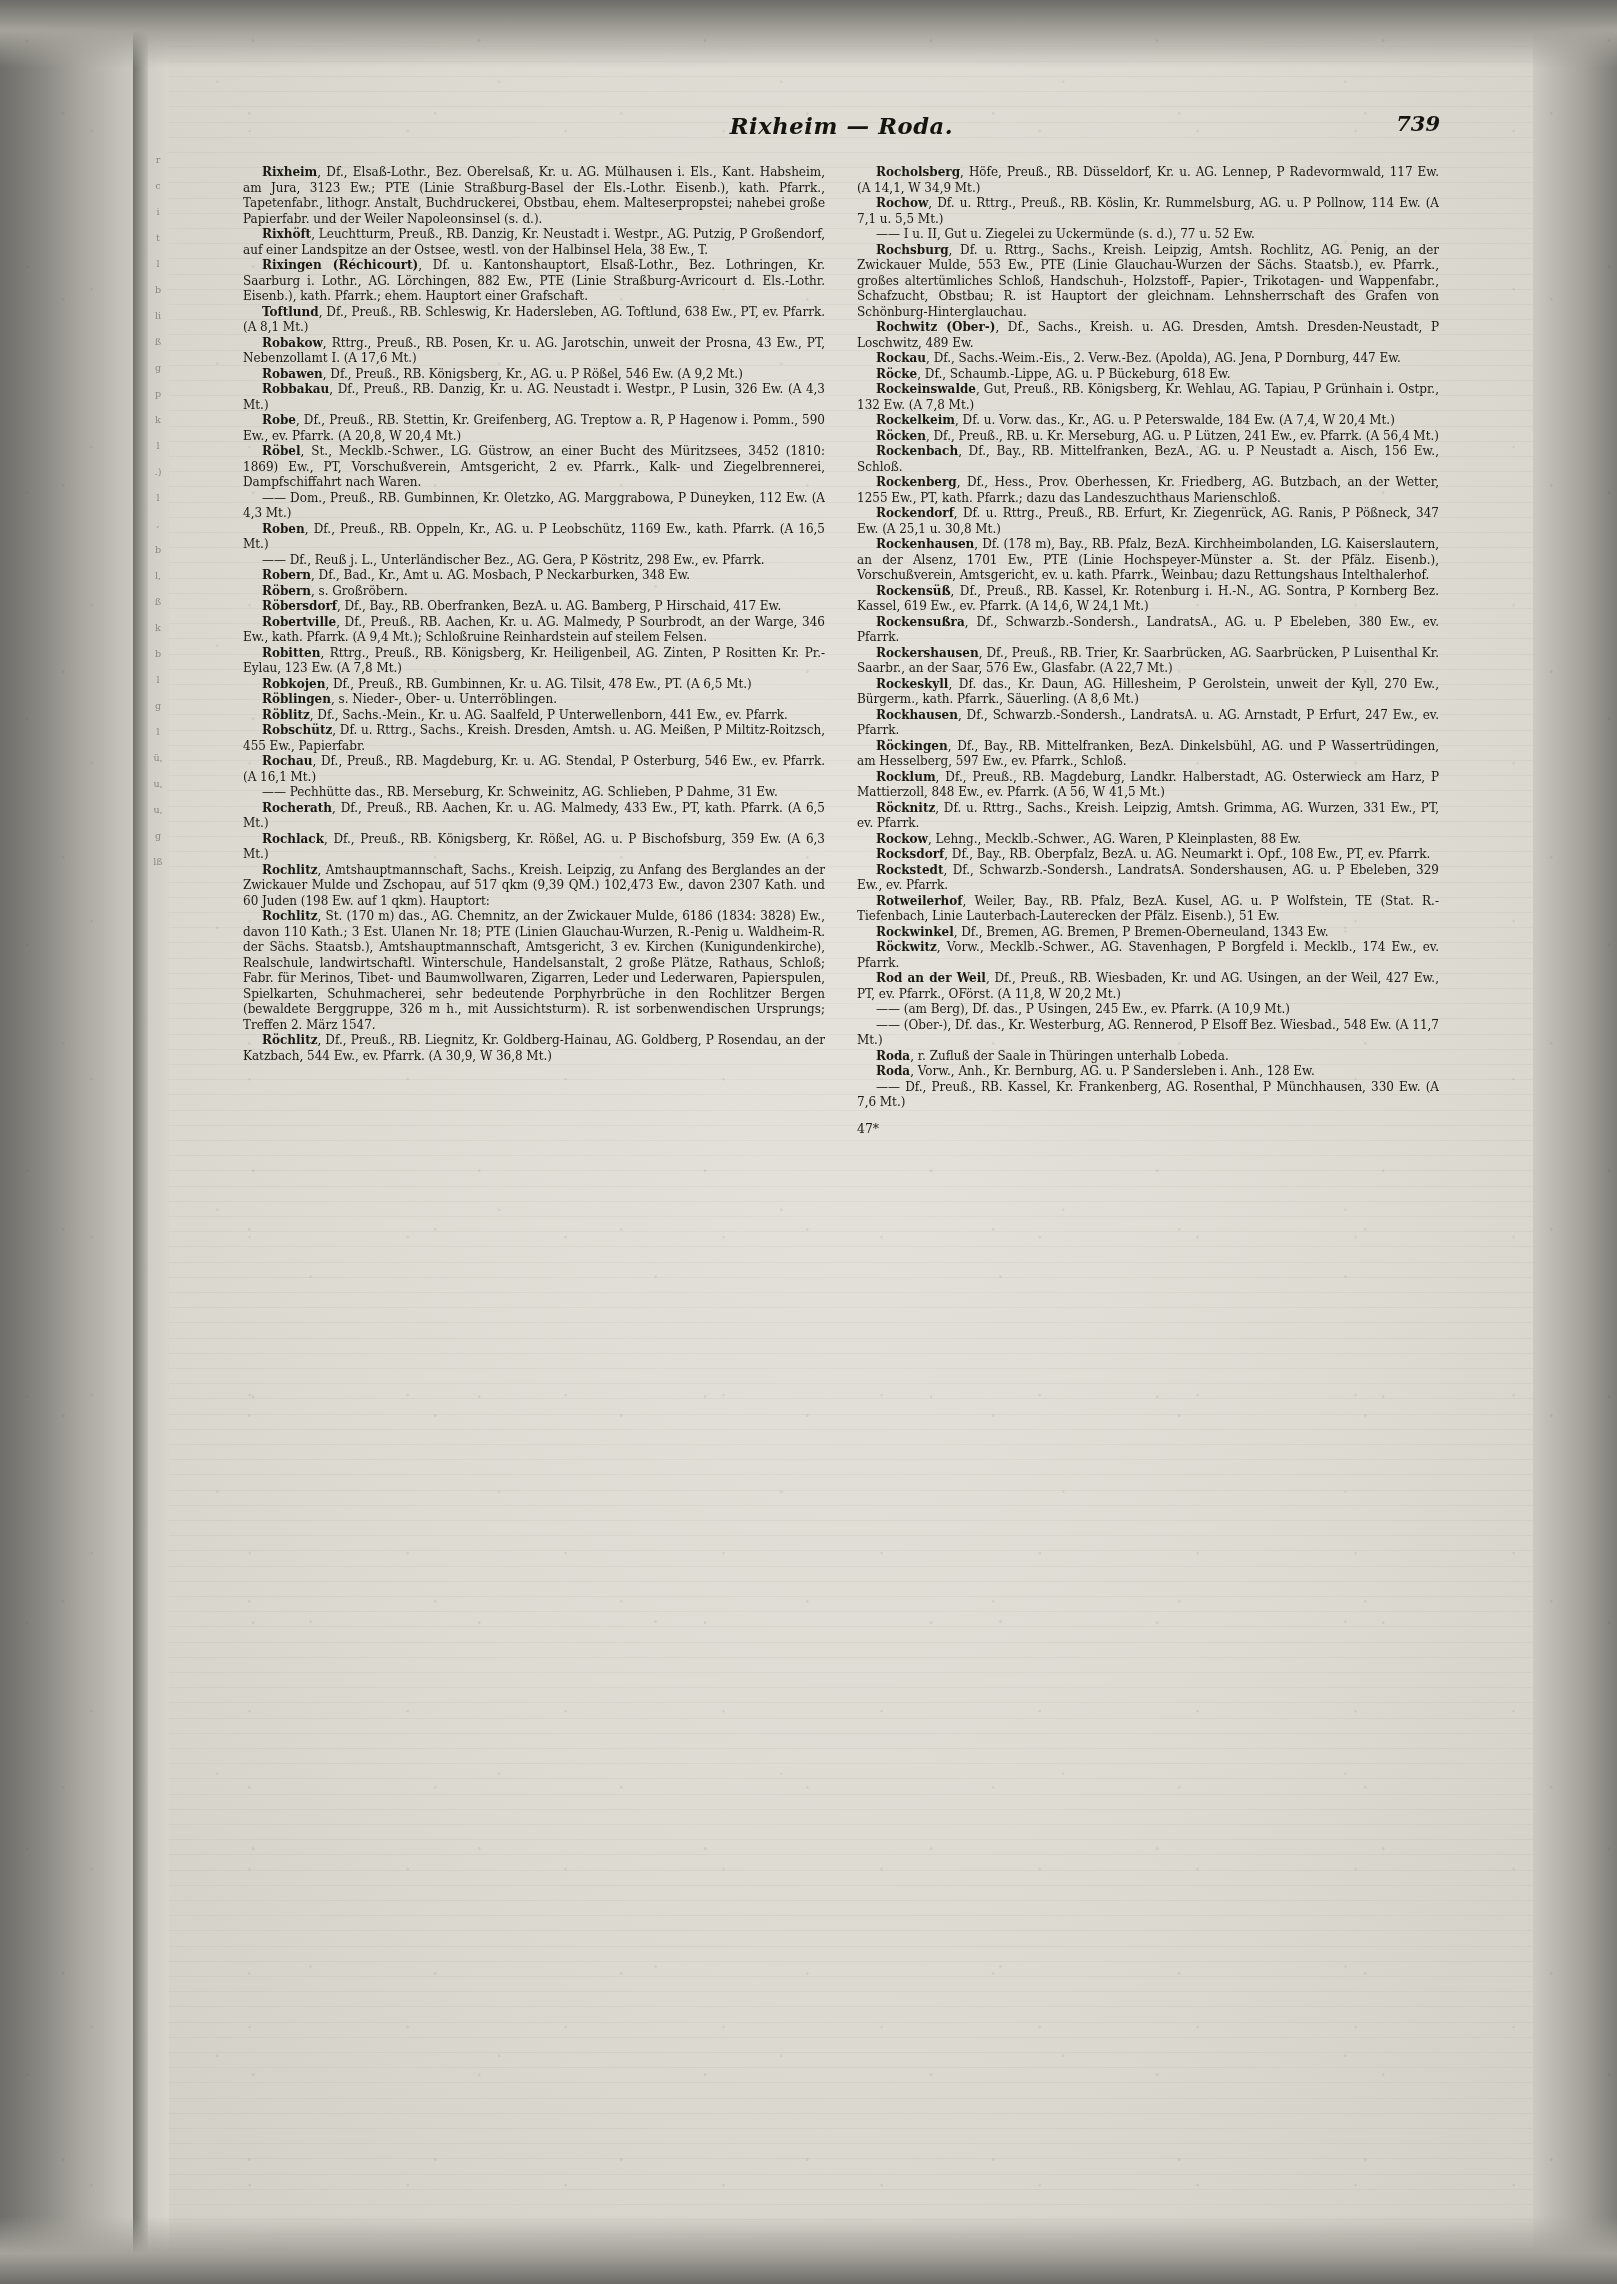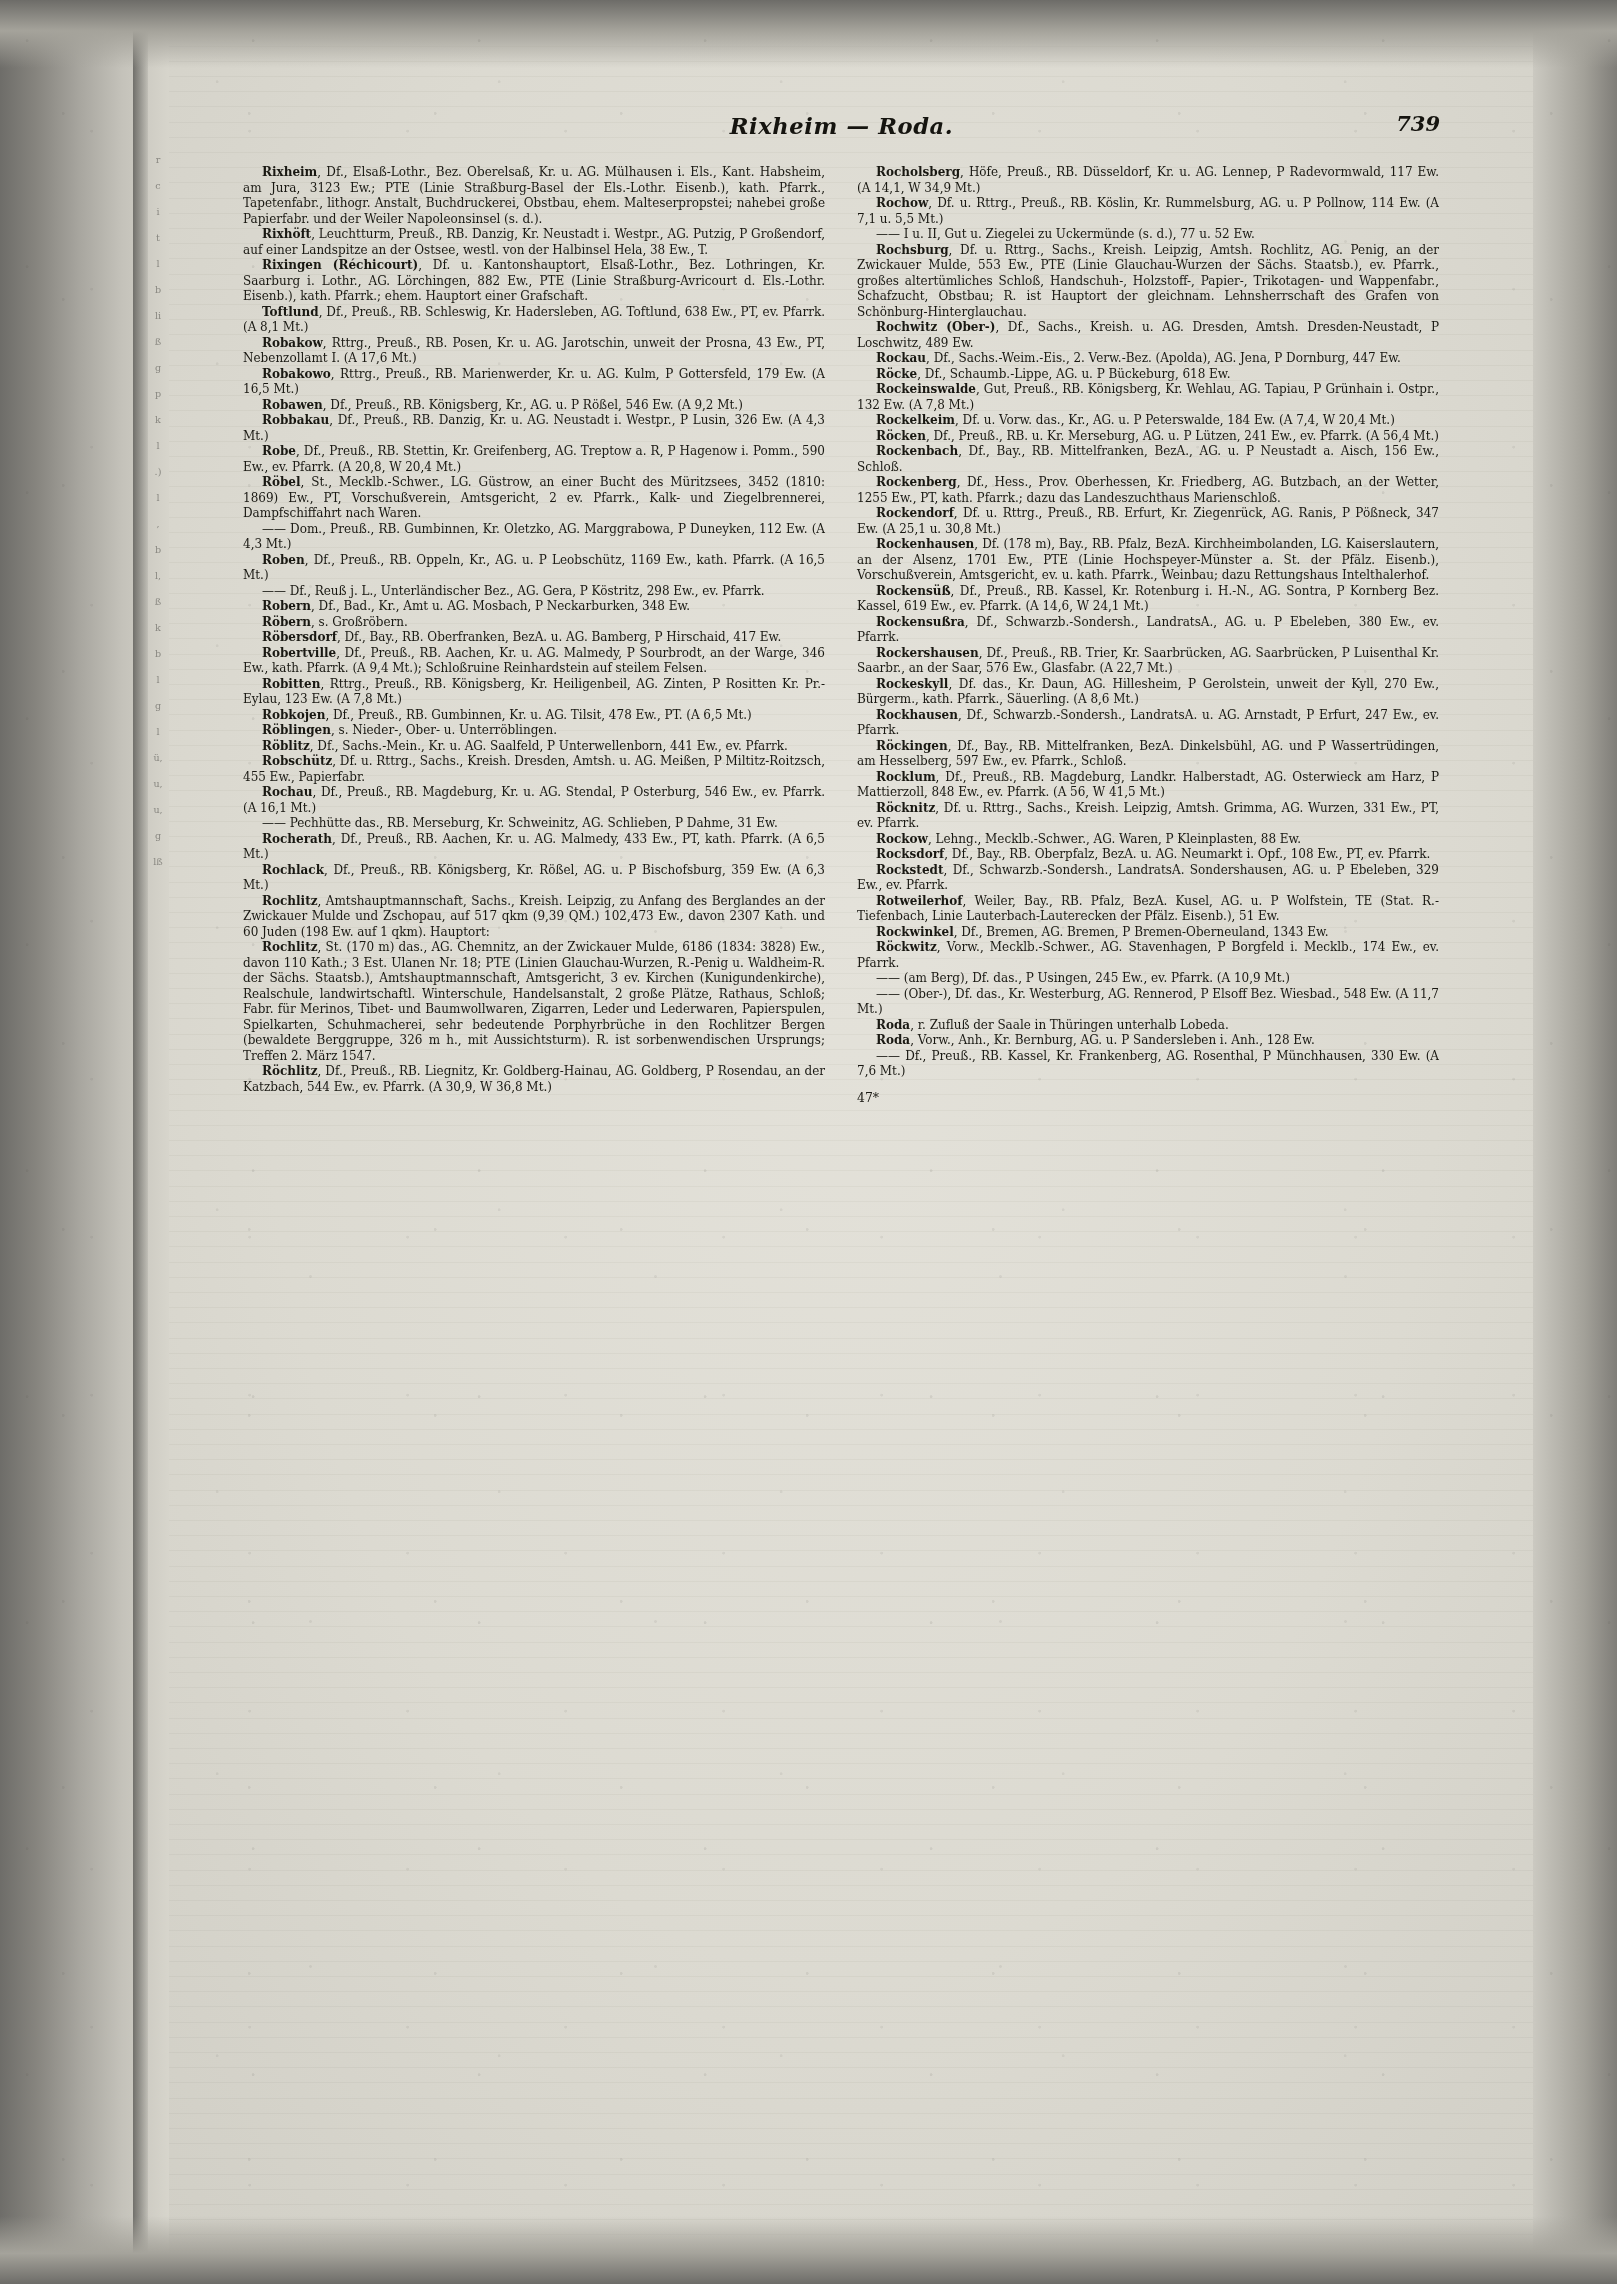--- a/index.html
+++ b/index.html
@@ -193,21 +193,20 @@
       <div class="folio">739</div>
     </div>
 
     <div class="columns">
       <div class="col" id="col-left">
           <p class="entry"><span class="hw">Rixheim</span>, Df., Elsaß-Lothr., Bez. Oberelsaß, Kr. u. AG. Mülhausen i. Els., Kant. Habsheim, am Jura, 3123 Ew.; PTE (Linie Straßburg-Basel der Els.-Lothr. Eisenb.), kath. Pfarrk., Tapetenfabr., lithogr. Anstalt, Buchdruckerei, Obstbau, ehem. Malteserpropstei; nahebei große Papierfabr. und der Weiler Napoleonsinsel (s. d.).</p>
           <p class="entry"><span class="hw">Rixhöft</span>, Leuchtturm, Preuß., RB. Danzig, Kr. Neustadt i. Westpr., AG. Putzig, P Großendorf, auf einer Landspitze an der Ostsee, westl. von der Halbinsel Hela, 38 Ew., T.</p>
           <p class="entry"><span class="hw">Rixingen (Réchicourt)</span>, Df. u. Kantonshauptort, Elsaß-Lothr., Bez. Lothringen, Kr. Saarburg i. Lothr., AG. Lörchingen, 882 Ew., PTE (Linie Straßburg-Avricourt d. Els.-Lothr. Eisenb.), kath. Pfarrk.; ehem. Hauptort einer Grafschaft.</p>
           <p class="entry"><span class="hw">Toftlund</span>, Df., Preuß., RB. Schleswig, Kr. Hadersleben, AG. Toftlund, 638 Ew., PT, ev. Pfarrk. (A 8,1 Mt.)</p>
           <p class="entry"><span class="hw">Robakow</span>, Rttrg., Preuß., RB. Posen, Kr. u. AG. Jarotschin, unweit der Prosna, 43 Ew., PT, Nebenzollamt I. (A 17,6 Mt.)</p>
-          <p class="entry"><span class="hw">Robakowo</span>, Rttrg., Preuß., RB. Marienwerder, Kr. u. AG. Kulm, P Gottersfeld, 179 Ew. (A 16,5 Mt.)</p>
           <p class="entry"><span class="hw">Robawen</span>, Df., Preuß., RB. Königsberg, Kr., AG. u. P Rößel, 546 Ew. (A 9,2 Mt.)</p>
           <p class="entry"><span class="hw">Robbakau</span>, Df., Preuß., RB. Danzig, Kr. u. AG. Neustadt i. Westpr., P Lusin, 326 Ew. (A 4,3 Mt.)</p>
           <p class="entry"><span class="hw">Robe</span>, Df., Preuß., RB. Stettin, Kr. Greifenberg, AG. Treptow a. R, P Hagenow i. Pomm., 590 Ew., ev. Pfarrk. (A 20,8, W 20,4 Mt.)</p>
           <p class="entry"><span class="hw">Röbel</span>, St., Mecklb.-Schwer., LG. Güstrow, an einer Bucht des Müritzsees, 3452 (1810: 1869) Ew., PT, Vorschußverein, Amtsgericht, 2 ev. Pfarrk., Kalk- und Ziegelbrennerei, Dampfschiffahrt nach Waren.</p>
           <p class="entry dash">—— Dom., Preuß., RB. Gumbinnen, Kr. Oletzko, AG. Marggrabowa, P Duneyken, 112 Ew. (A 4,3 Mt.)</p>
           <p class="entry"><span class="hw">Roben</span>, Df., Preuß., RB. Oppeln, Kr., AG. u. P Leobschütz, 1169 Ew., kath. Pfarrk. (A 16,5 Mt.)</p>
           <p class="entry dash">—— Df., Reuß j. L., Unterländischer Bez., AG. Gera, P Köstritz, 298 Ew., ev. Pfarrk.</p>
           <p class="entry"><span class="hw">Robern</span>, Df., Bad., Kr., Amt u. AG. Mosbach, P Neckarburken, 348 Ew.</p>
           <p class="entry"><span class="hw">Röbern</span>, s. Großröbern.</p>
           <p class="entry"><span class="hw">Röbersdorf</span>, Df., Bay., RB. Oberfranken, BezA. u. AG. Bamberg, P Hirschaid, 417 Ew.</p>
@@ -247,20 +246,21 @@
           <p class="entry"><span class="hw">Rockhausen</span>, Df., Schwarzb.-Sondersh., LandratsA. u. AG. Arnstadt, P Erfurt, 247 Ew., ev. Pfarrk.</p>
           <p class="entry"><span class="hw">Röckingen</span>, Df., Bay., RB. Mittelfranken, BezA. Dinkelsbühl, AG. und P Wassertrüdingen, am Hesselberg, 597 Ew., ev. Pfarrk., Schloß.</p>
           <p class="entry"><span class="hw">Rocklum</span>, Df., Preuß., RB. Magdeburg, Landkr. Halberstadt, AG. Osterwieck am Harz, P Mattierzoll, 848 Ew., ev. Pfarrk. (A 56, W 41,5 Mt.)</p>
           <p class="entry"><span class="hw">Röcknitz</span>, Df. u. Rttrg., Sachs., Kreish. Leipzig, Amtsh. Grimma, AG. Wurzen, 331 Ew., PT, ev. Pfarrk.</p>
           <p class="entry"><span class="hw">Rockow</span>, Lehng., Mecklb.-Schwer., AG. Waren, P Kleinplasten, 88 Ew.</p>
           <p class="entry"><span class="hw">Rocksdorf</span>, Df., Bay., RB. Oberpfalz, BezA. u. AG. Neumarkt i. Opf., 108 Ew., PT, ev. Pfarrk.</p>
           <p class="entry"><span class="hw">Rockstedt</span>, Df., Schwarzb.-Sondersh., LandratsA. Sondershausen, AG. u. P Ebeleben, 329 Ew., ev. Pfarrk.</p>
           <p class="entry"><span class="hw">Rotweilerhof</span>, Weiler, Bay., RB. Pfalz, BezA. Kusel, AG. u. P Wolfstein, TE (Stat. R.-Tiefenbach, Linie Lauterbach-Lauterecken der Pfälz. Eisenb.), 51 Ew.</p>
           <p class="entry"><span class="hw">Rockwinkel</span>, Df., Bremen, AG. Bremen, P Bremen-Oberneuland, 1343 Ew.</p>
           <p class="entry"><span class="hw">Röckwitz</span>, Vorw., Mecklb.-Schwer., AG. Stavenhagen, P Borgfeld i. Mecklb., 174 Ew., ev. Pfarrk.</p>
+          <p class="entry"><span class="hw">Rod an der Weil</span>, Df., Preuß., RB. Wiesbaden, Kr. und AG. Usingen, an der Weil, 427 Ew., PT, ev. Pfarrk., OFörst. (A 11,8, W 20,2 Mt.)</p>
           <p class="entry dash">—— (am Berg), Df. das., P Usingen, 245 Ew., ev. Pfarrk. (A 10,9 Mt.)</p>
           <p class="entry dash">—— (Ober-), Df. das., Kr. Westerburg, AG. Rennerod, P Elsoff Bez. Wiesbad., 548 Ew. (A 11,7 Mt.)</p>
           <p class="entry"><span class="hw">Roda</span>, r. Zufluß der Saale in Thüringen unterhalb Lobeda.</p>
           <p class="entry"><span class="hw">Roda</span>, Vorw., Anh., Kr. Bernburg, AG. u. P Sandersleben i. Anh., 128 Ew.</p>
           <p class="entry dash">—— Df., Preuß., RB. Kassel, Kr. Frankenberg, AG. Rosenthal, P Münchhausen, 330 Ew. (A 7,6 Mt.)</p>
           <div class="colfoot">47*</div>
       </div>
     </div>
   </div>
 </div>

